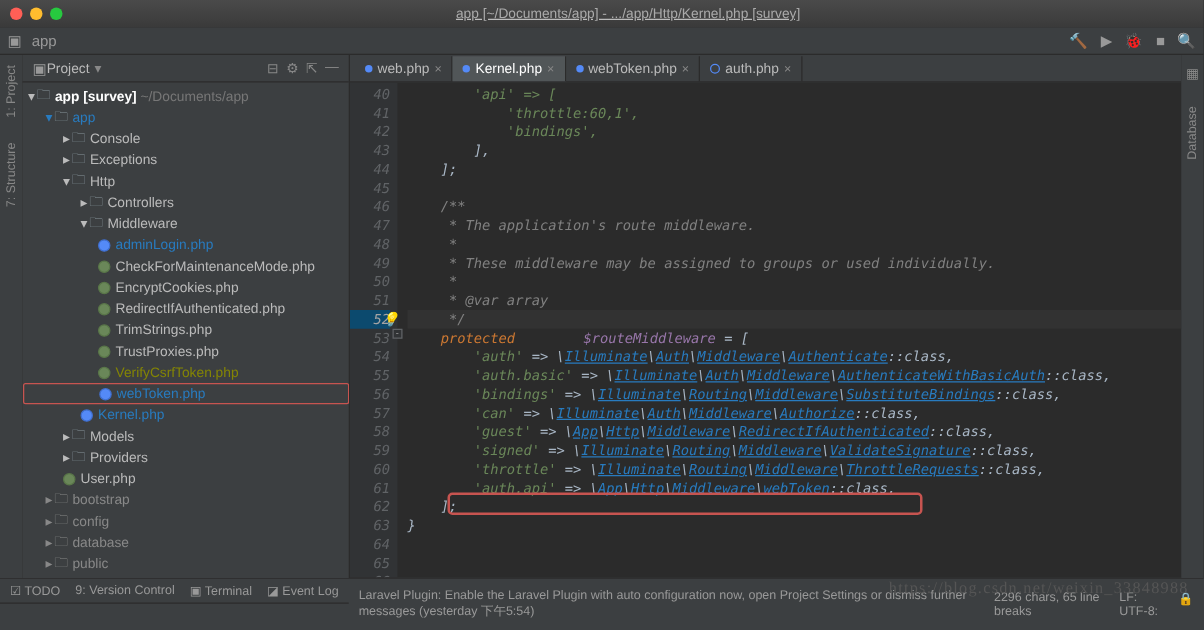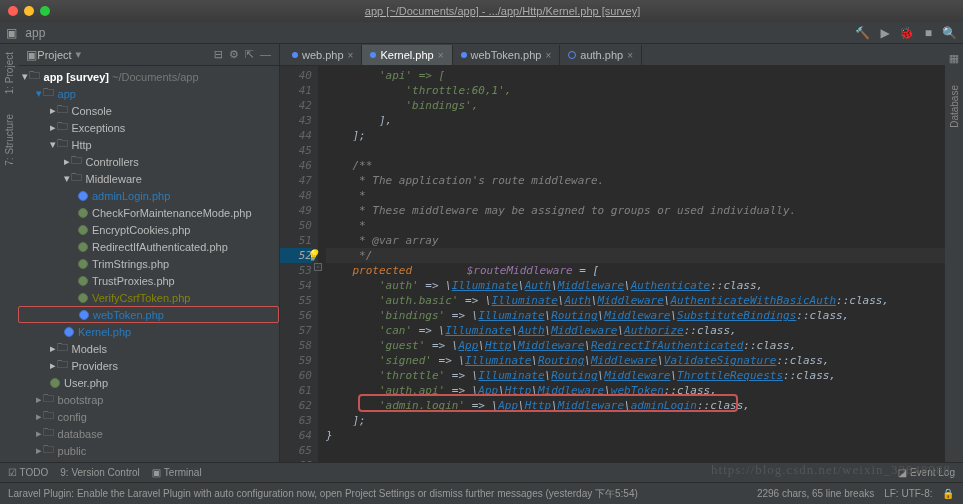--- a/index.html
+++ b/index.html
@@ -46,21 +46,21 @@
 .str { color:#6a8759; }
 .cmt { color:#808080; }
 .kw { color:#cc7832; }
 .var { color:#9876aa;margin-left:48px; }
 .lnk { color:#287bbf; text-decoration:underline; }
 .redbox { position:absolute; border:2px solid #c75450; border-radius:4px; }
 .bulb { position:absolute; left:-20px; top:0; color:#ffc66d; font-size:11px; }
 .fold { position:absolute; left:-12px; width:8px; height:8px; border:1px solid #606366; background:#313335; font-size:7px; text-align:center; line-height:7px; color:#999; }
 .breadcrumb { height:18px; background:#3c3f41; border-top:1px solid #2b2b2b; display:flex; align-items:center; padding:0 8px; color:#888; font-size:10px; gap:6px; }
 .rsidebar { width:18px; background:#3c3f41; display:flex; flex-direction:column; align-items:center; padding-top:8px; gap:20px; }
-.status { position:absolute; bottom:0; left:0; right:0; height:42px; background:#3c3f41; border-top:1px solid #2b2b2b; display:flex; flex-direction:column; font-size:10px; color:#999; }
+.status { position:absolute; bottom:0; left:0; right:0; height:42px; background:#3c3f41; border-top:1px solid #2b2b2b; display:flex; flex-direction:row; font-size:10px; color:#999; }
 .status-top { height:20px; display:flex; align-items:center; padding:0 8px; gap:12px; border-bottom:1px solid #2b2b2b; }
 .status-bot { flex:1; display:flex; align-items:center; padding:0 8px; }
 .status-right { margin-left:auto; display:flex; gap:10px; }
 .watermark { position:absolute; bottom:26px; right:12px; color:#555; font-size:13px; font-family:serif; letter-spacing:1px; }
 </style>
 </head>
 <body>
 
 <div class="titlebar">
   <div class="traffic">
@@ -232,21 +232,20 @@
 <div class="cl" style="background:#323232"><span class="bulb">💡</span>    <span class="cmt"> */</span></div>
 <div class="cl"><span class="fold">-</span>    <span class="kw">protected</span> <span class="var">$routeMiddleware</span><span> = [</span></div>
 <div class="cl">        <span class="str">'auth'</span> =&gt; \<span class="lnk">Illuminate</span>\<span class="lnk">Auth</span>\<span class="lnk">Middleware</span>\<span class="lnk">Authenticate</span><span>::class,</span></div>
 <div class="cl">        <span class="str">'auth.basic'</span> =&gt; \<span class="lnk">Illuminate</span>\<span class="lnk">Auth</span>\<span class="lnk">Middleware</span>\<span class="lnk">AuthenticateWithBasicAuth</span><span>::class,</span></div>
 <div class="cl">        <span class="str">'bindings'</span> =&gt; \<span class="lnk">Illuminate</span>\<span class="lnk">Routing</span>\<span class="lnk">Middleware</span>\<span class="lnk">SubstituteBindings</span><span>::class,</span></div>
 <div class="cl">        <span class="str">'can'</span> =&gt; \<span class="lnk">Illuminate</span>\<span class="lnk">Auth</span>\<span class="lnk">Middleware</span>\<span class="lnk">Authorize</span><span>::class,</span></div>
 <div class="cl">        <span class="str">'guest'</span> =&gt; \<span class="lnk">App</span>\<span class="lnk">Http</span>\<span class="lnk">Middleware</span>\<span class="lnk">RedirectIfAuthenticated</span><span>::class,</span></div>
 <div class="cl">        <span class="str">'signed'</span> =&gt; \<span class="lnk">Illuminate</span>\<span class="lnk">Routing</span>\<span class="lnk">Middleware</span>\<span class="lnk">ValidateSignature</span><span>::class,</span></div>
 <div class="cl">        <span class="str">'throttle'</span> =&gt; \<span class="lnk">Illuminate</span>\<span class="lnk">Routing</span>\<span class="lnk">Middleware</span>\<span class="lnk">ThrottleRequests</span><span>::class,</span></div>
 <div class="cl">        <span class="str">'auth.api'</span> =&gt; \<span class="lnk">App</span>\<span class="lnk">Http</span>\<span class="lnk">Middleware</span>\<span class="lnk">webToken</span><span>::class,</span></div>
-<div class="cl">        <span class="str">'admin.login'</span> =&gt; \<span class="lnk">App</span>\<span class="lnk">Http</span>\<span class="lnk">Middleware</span>\<span class="lnk">adminLogin</span><span>::class,</span></div>
 <div class="cl">    <span>];</span></div>
 <div class="cl"><span>}</span></div>
 <div class="cl"></div>
 <div class="redbox" style="left:40px;top:328px;width:380px;height:18px"></div>
       </div>
     </div>
     <div class="breadcrumb">
       <span>\App\Http</span>
       <span>›</span>
       <span>Kernel</span>

